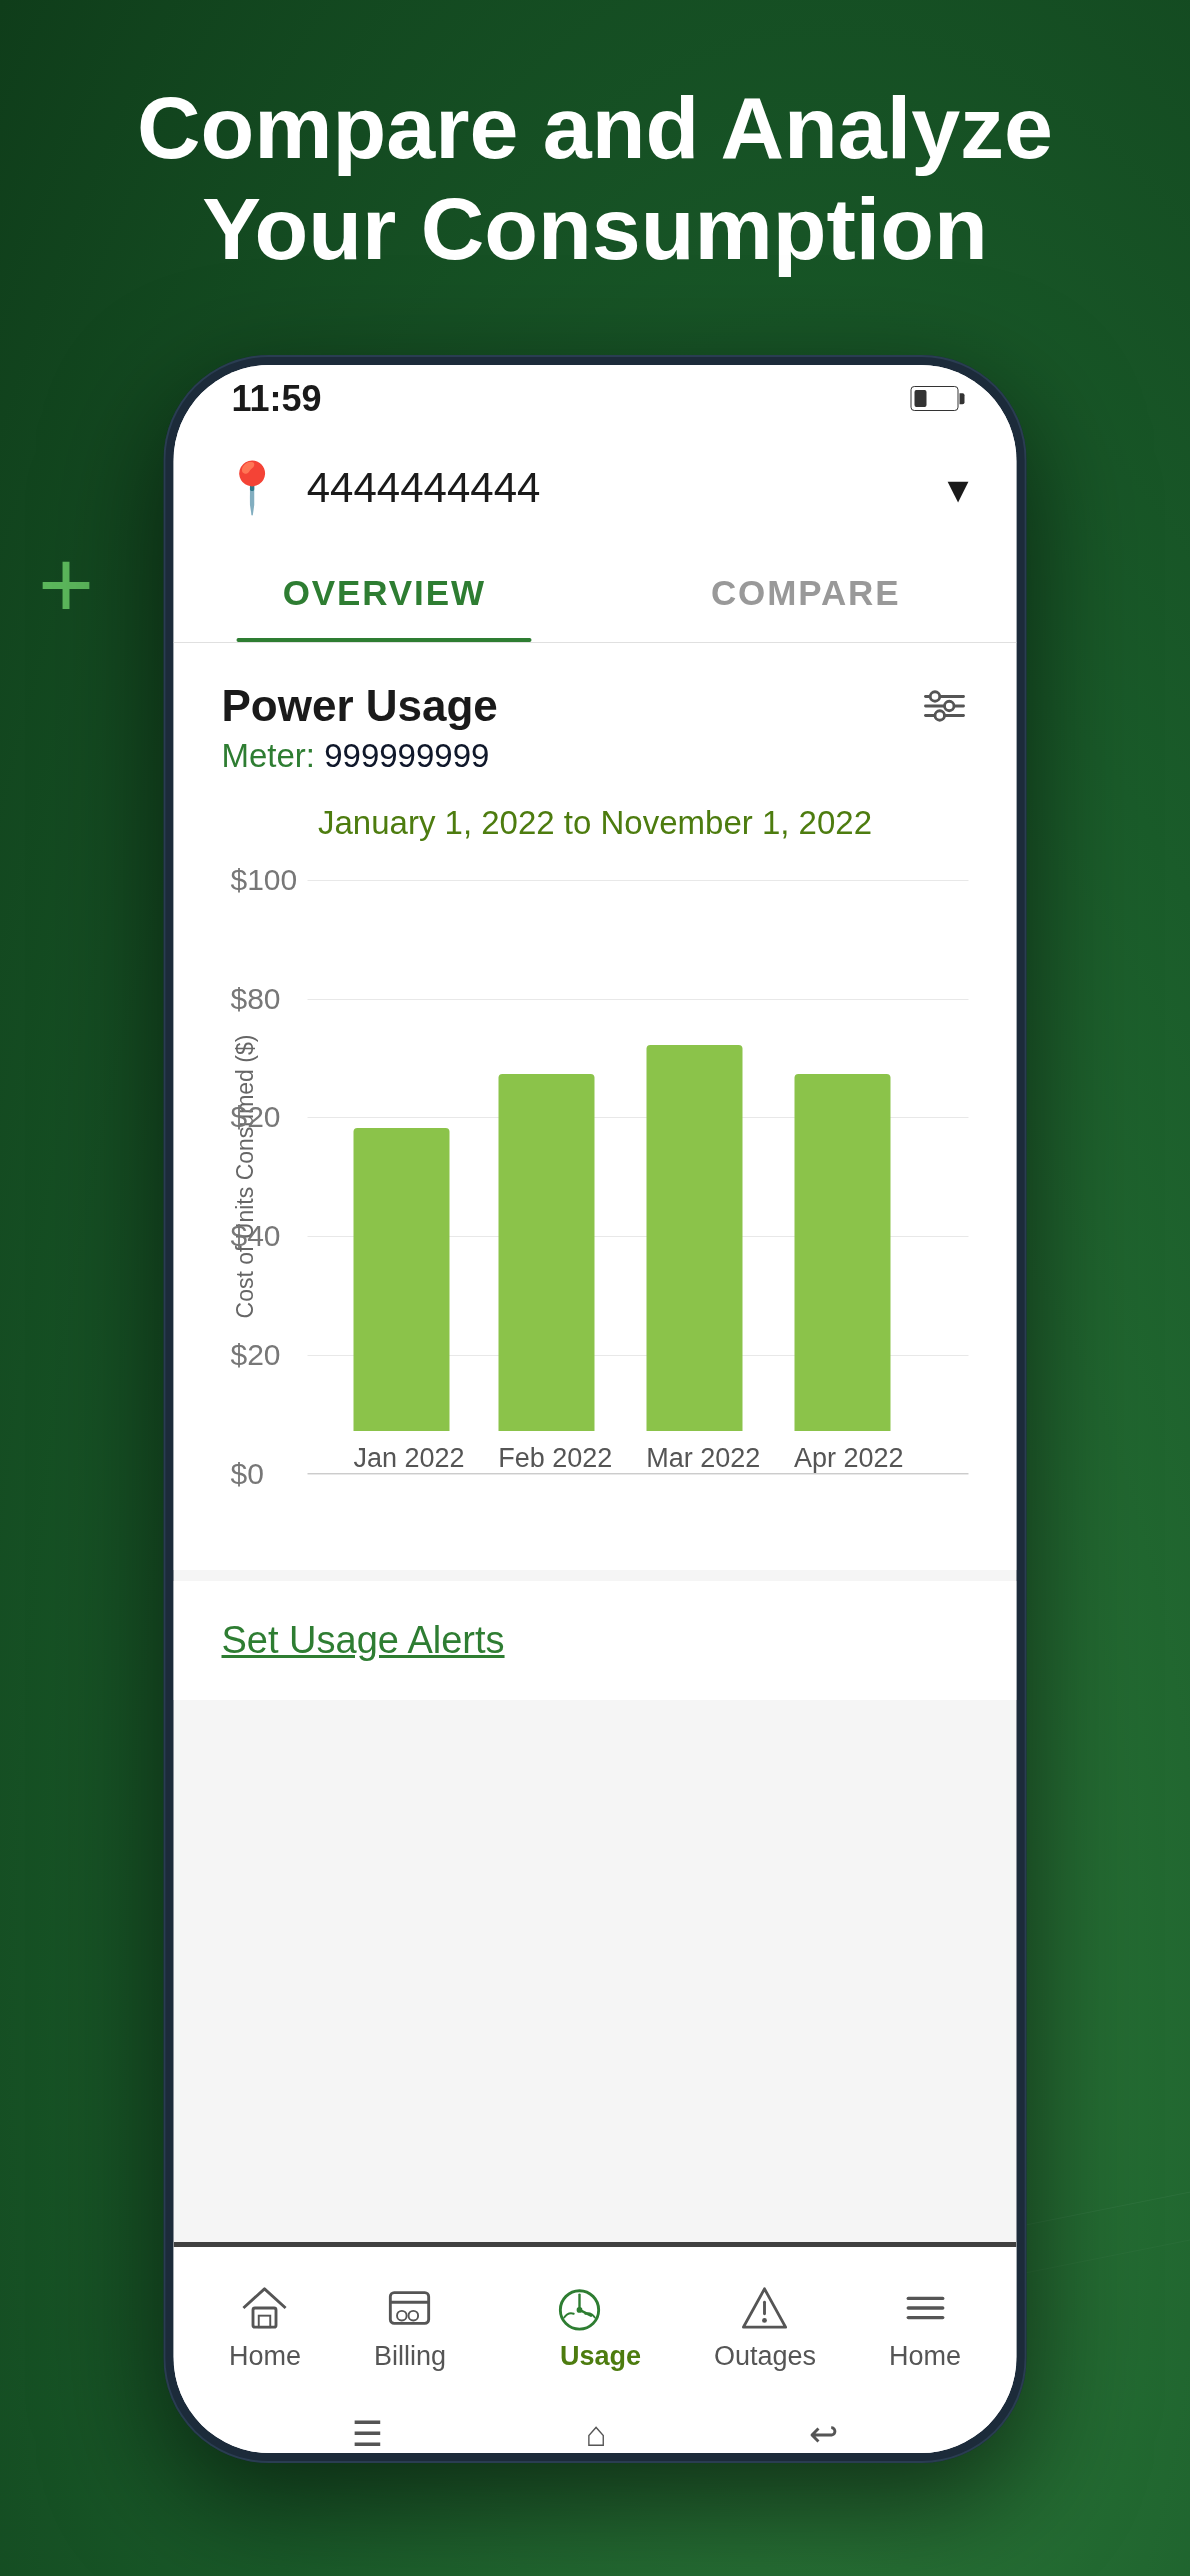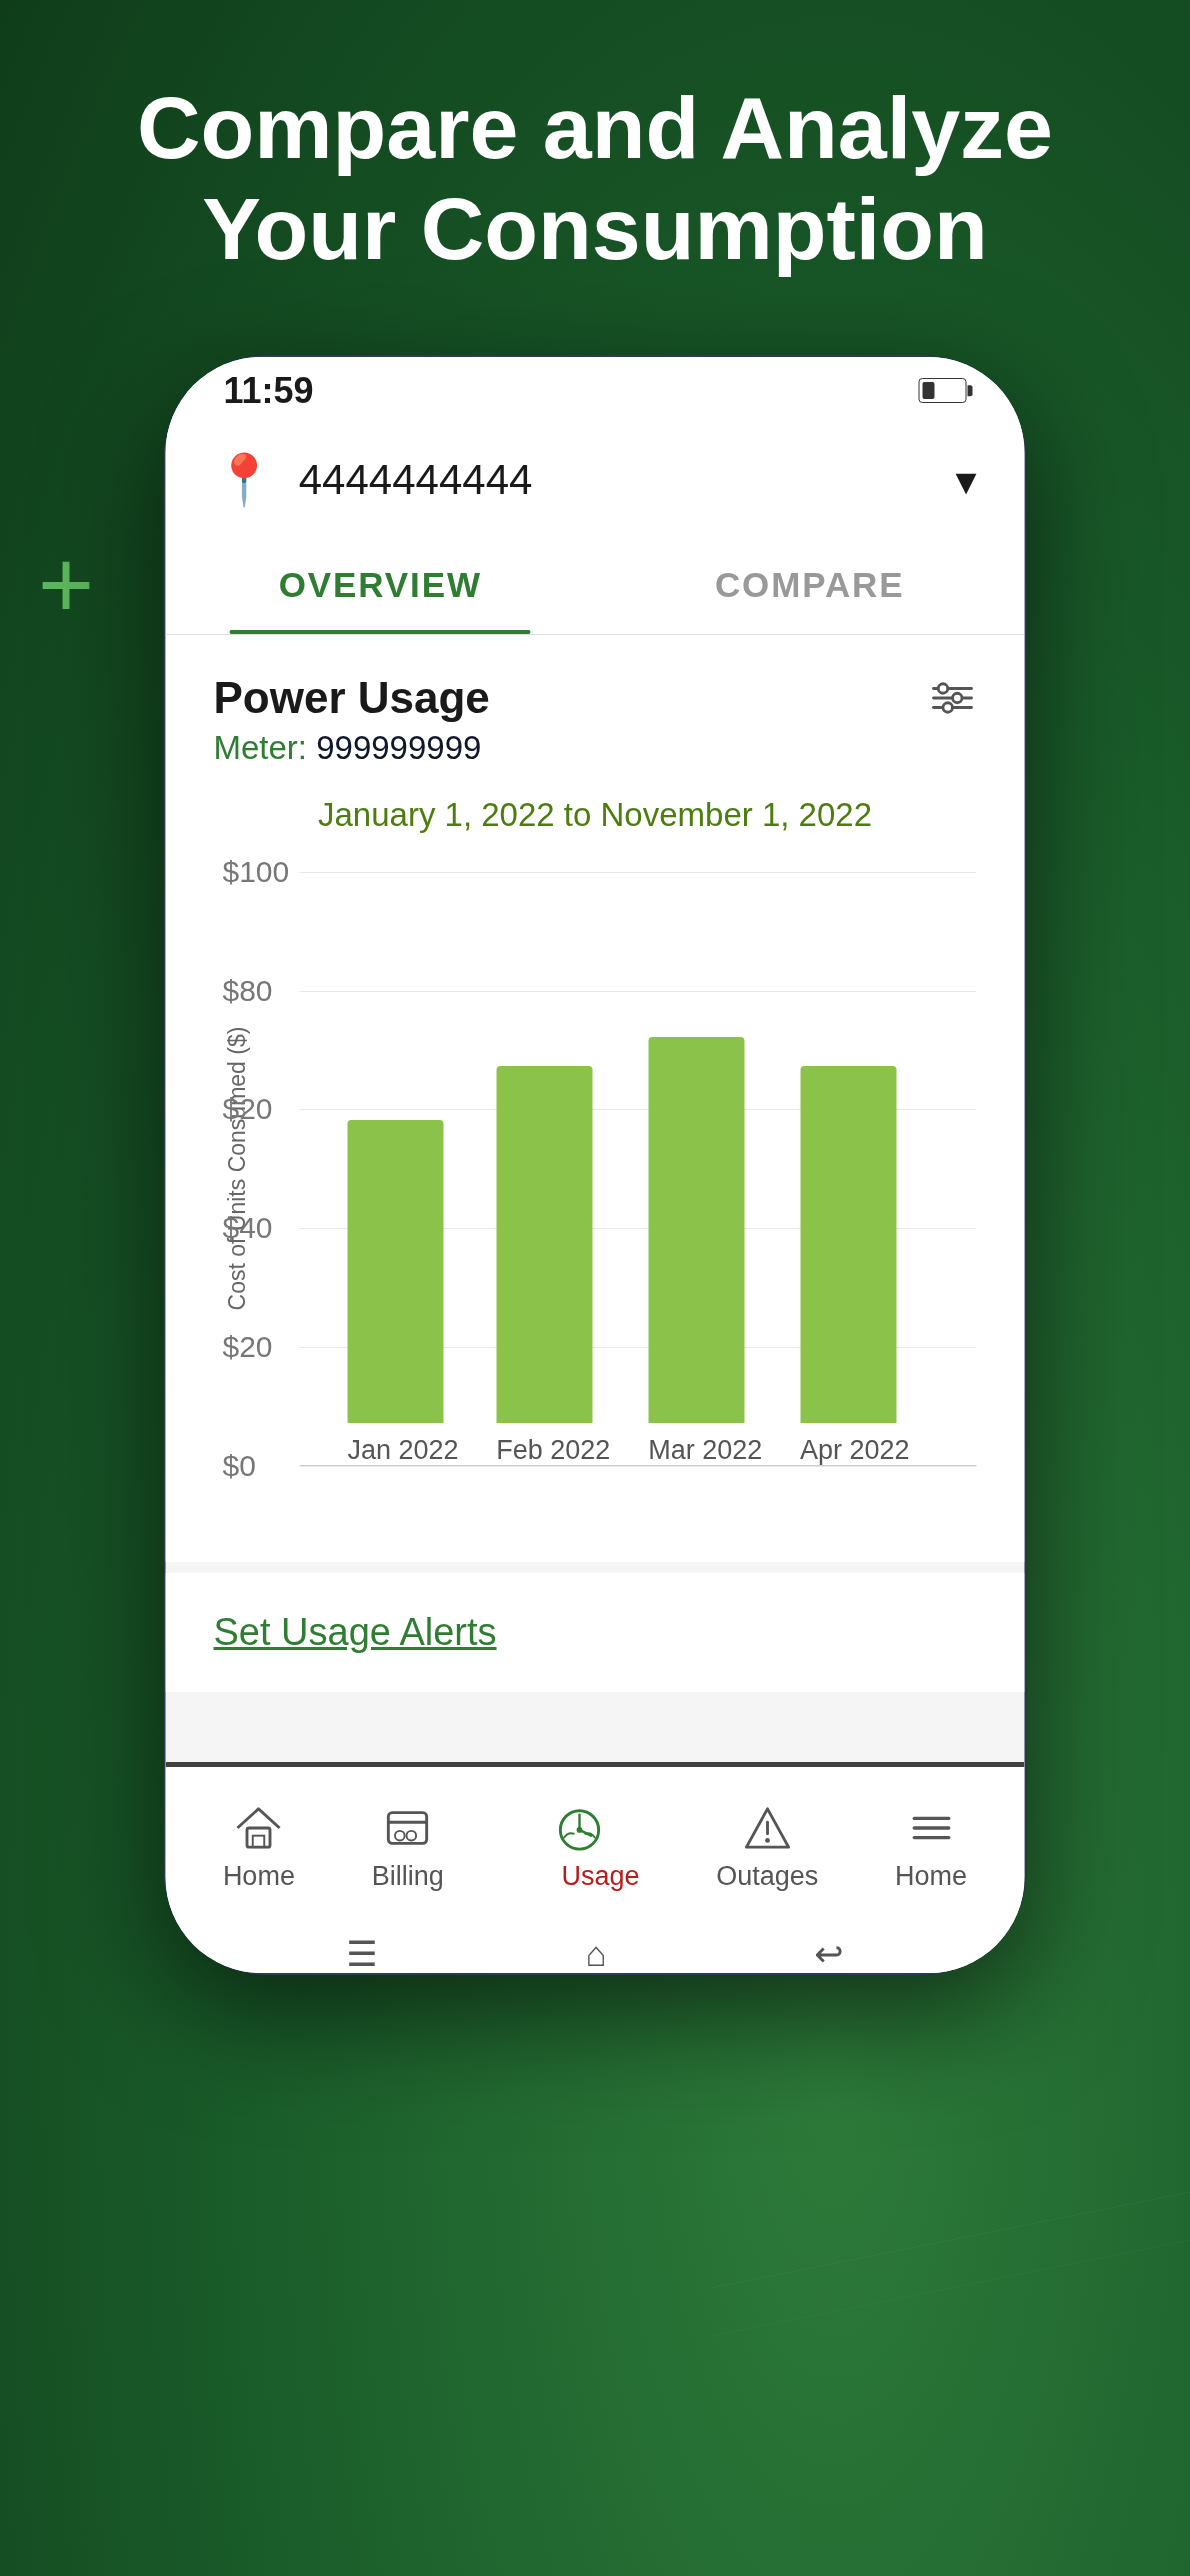--- a/index.html
+++ b/index.html
@@ -56,24 +56,24 @@
       position: absolute;
       top: 355px;
       left: 50%;
       transform: translateX(-50%);
       width: 863px;
       height: 2108px;
     }
 
     .phone-outer {
       width: 863px;
-      height: 1620px;
+      height: 2108px;
       background: #1c2b3a;
       border-radius: 105px;
-      padding: 2px;
+      padding: 10px;
       box-shadow: 0 38px 115px rgba(0,0,0,0.6), inset 0 0 0 1.9px #2a3d52;
       position: relative;
     }
 
     .phone-inner {
       width: 100%;
       height: 100%;
       background: #f5f5f5;
       border-radius: 96px;
       overflow: hidden;
@@ -345,22 +345,22 @@
       align-items: center;
       gap: 9.6px;
     }
 
     .nav-label {
       font-size: 27px;
       color: #555;
     }
 
     .nav-label.active {
-      color: #b91c1c;
-      font-weight: 400;
+      color: #4d7c0f;
+      font-weight: 700;
       margin-left: 41px;
     }
 
     .nav-system-bar {
       height: 48px;
       display: flex;
       align-items: center;
       justify-content: space-around;
       padding: 0 77px;
     }

